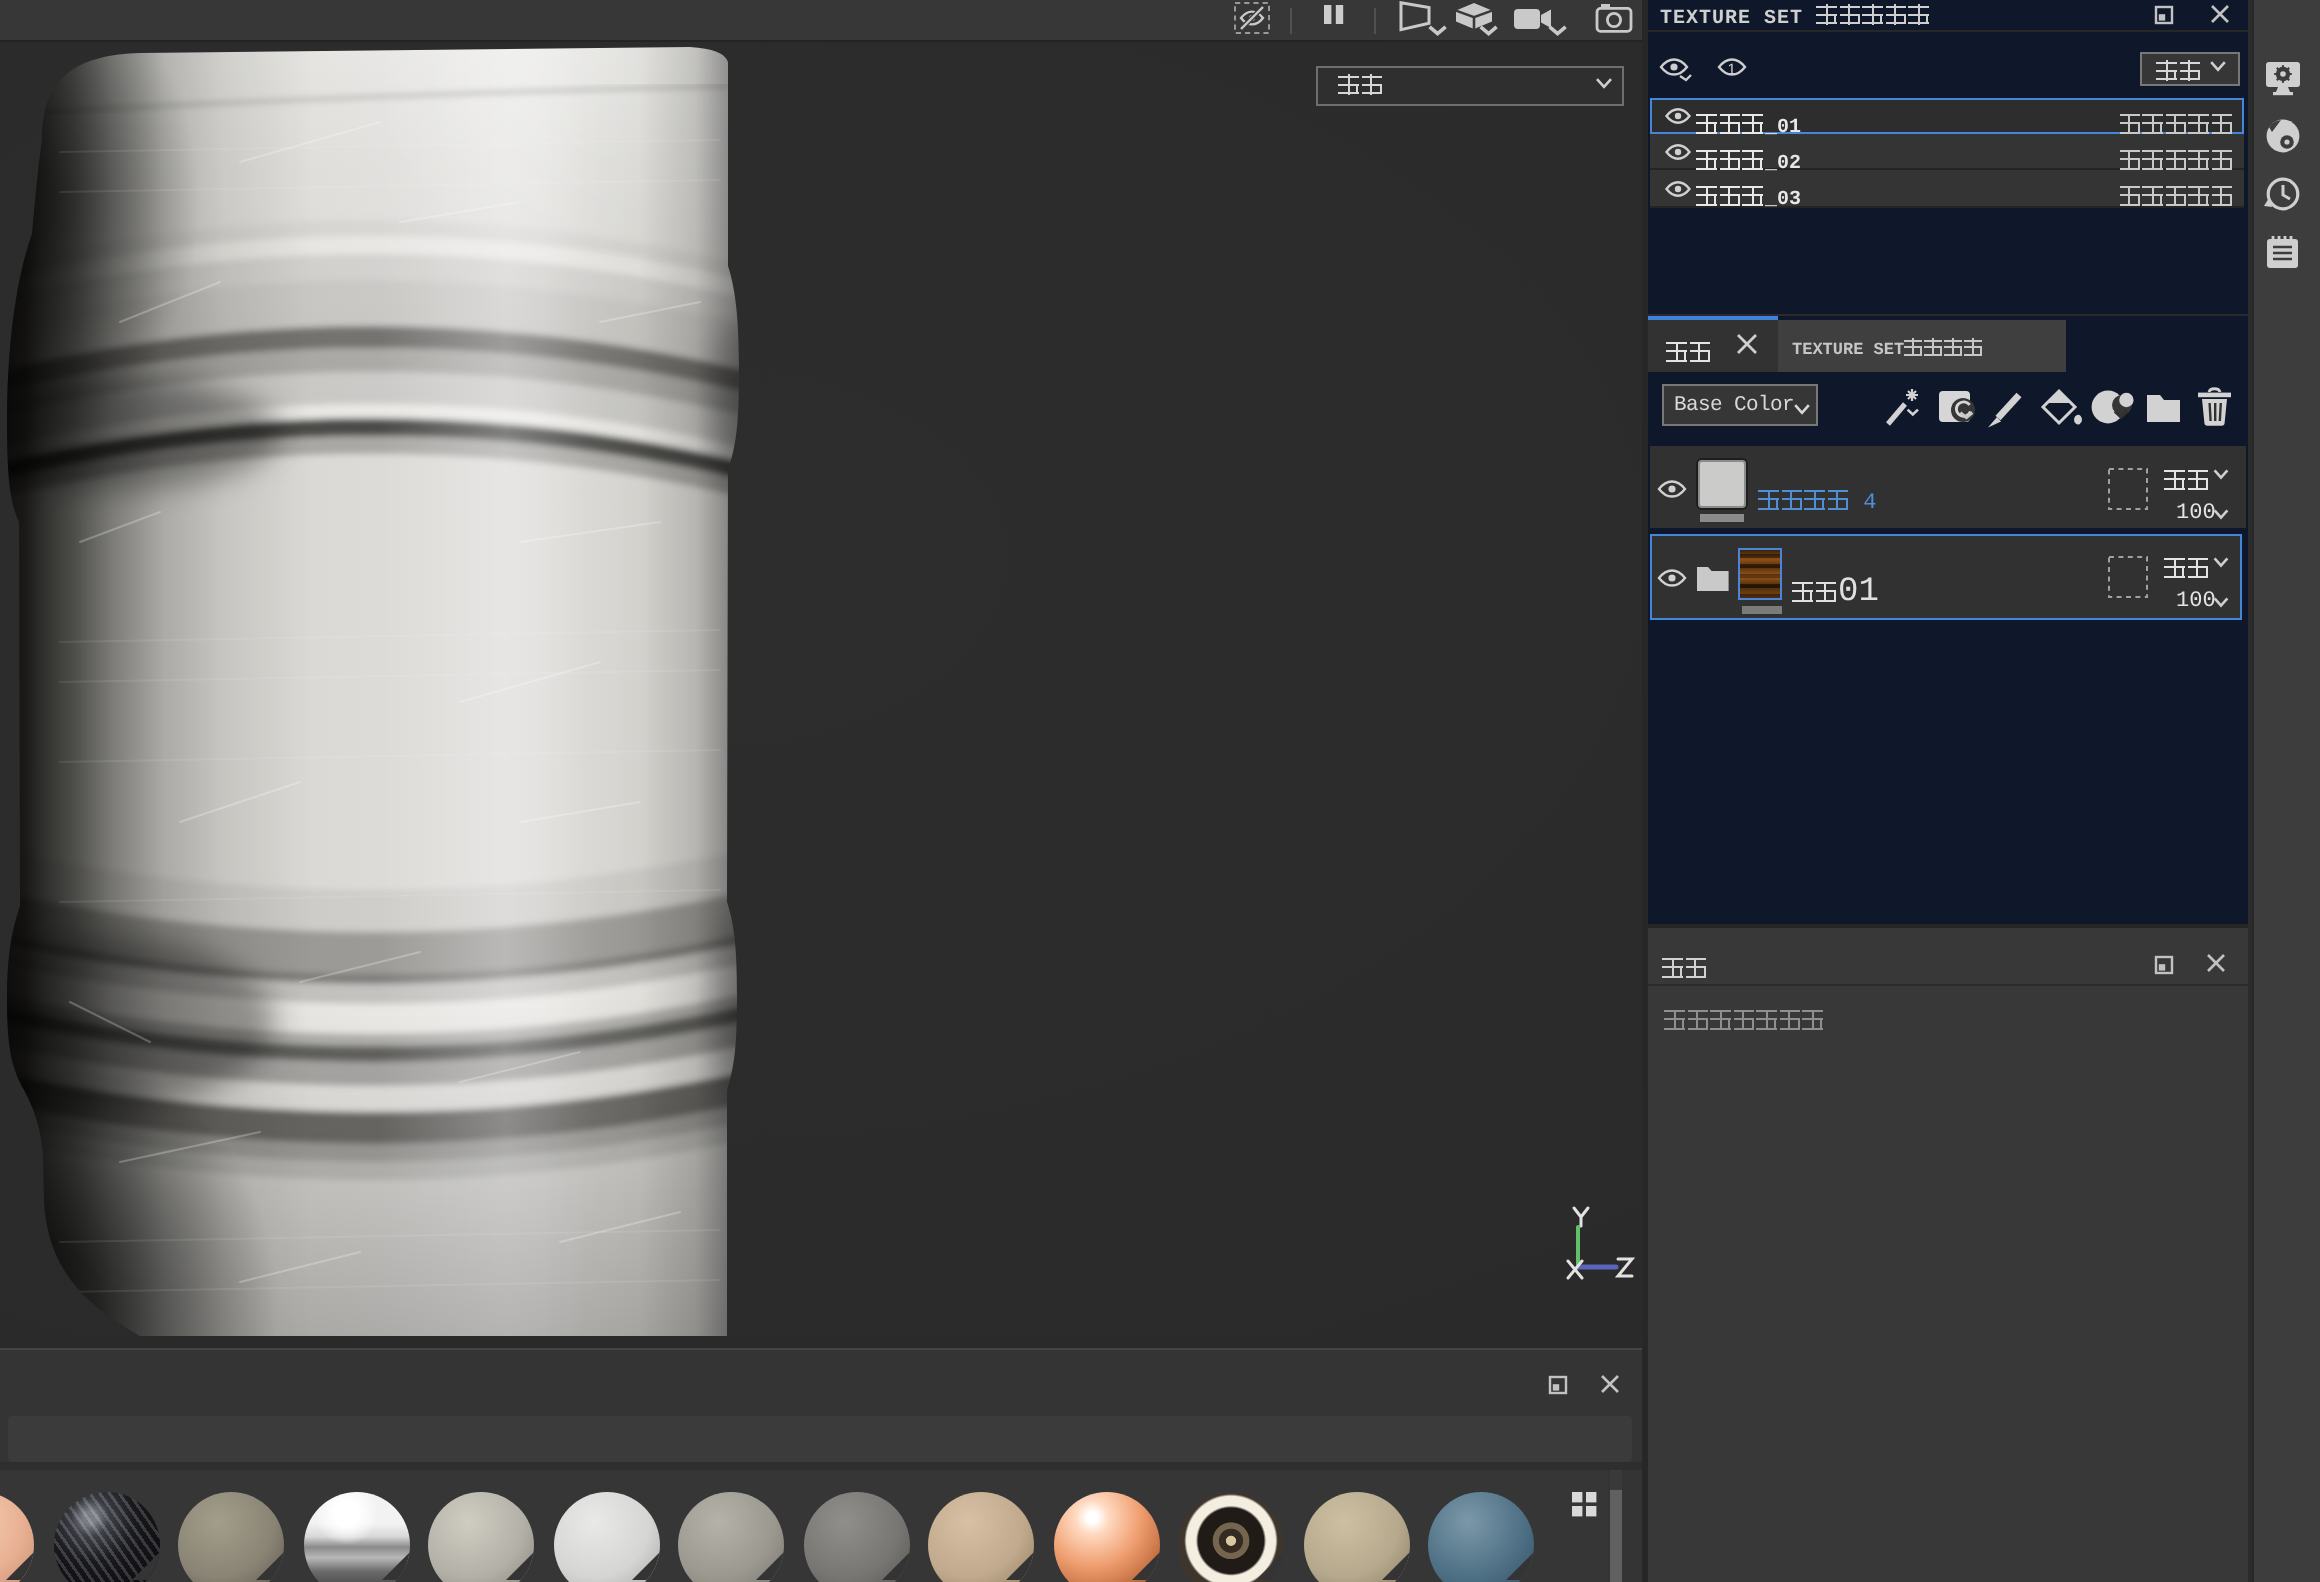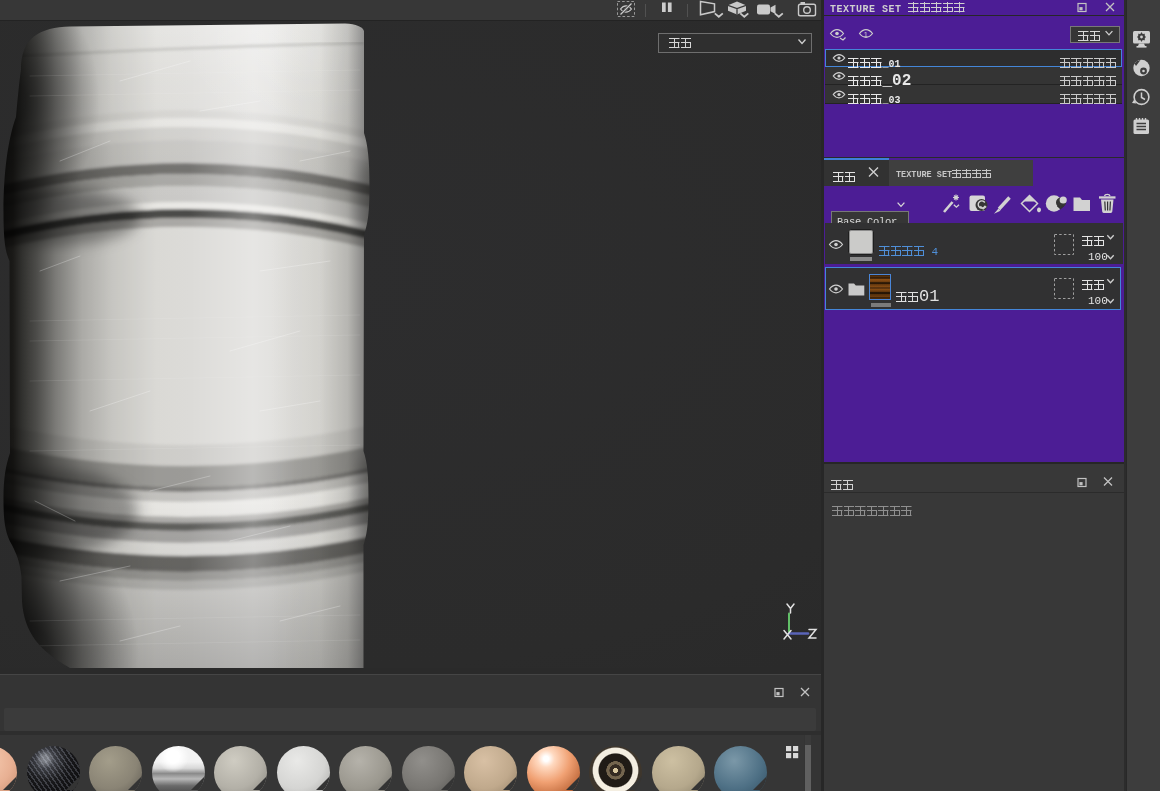--- a/index.html
+++ b/index.html
@@ -17,21 +17,21 @@
 
 #vp{left:0;top:21px;width:821px;height:647px;background:radial-gradient(130% 100% at 42% 40%,#2d2d2e 0%,#2b2b2b 60%,#282828 100%);overflow:hidden}
 #mtl{position:absolute;left:658px;top:12px;width:154px;height:20px;background:#2f2f2f;border:1px solid #6e6e6e;color:#d6d6d6;font-size:11px;line-height:18px;padding-left:10px}
 
 #shelf{left:0;top:668px;width:821px;height:123px;background:#343434}
 #shelfbar{position:absolute;left:4px;top:40px;width:812px;height:23px;background:#3b3b3b;border-radius:2px}
 #sphrow{position:absolute;left:0;top:67px;width:804px;height:56px;background:#363636;overflow:hidden}
 .sph{position:absolute;top:11px;width:53px;height:53px;border-radius:50%;overflow:hidden}
 .badge{position:absolute;width:0;height:0;border-style:solid;border-width:0 0 14px 14px;border-color:transparent transparent #343434 transparent;right:0px;bottom:9px;z-index:2}
 
-#rp{left:824px;top:0;width:300px;height:791px;background:#4c1d95}
+#rp{left:824px;top:0;width:300px;height:791px;background:#0f172a}
 
 #strip{left:1126px;top:0;width:34px;height:791px;background:#3d3d3d;border-left:1px solid #282828}
 .dd{border:1px solid #787878;background:#363636;color:#d8d8d8}
 </style></head>
 <body>
 <div id="root">
   <div class="abs" id="vp">
   <svg width="821" height="647" viewBox="0 0 821 647" style="position:absolute;left:0;top:0">
     <defs>
       <clipPath id="bodyclip">
@@ -218,33 +218,33 @@
 </div>
   <div class="abs" id="rp">
 
   <div class="abs" style="left:6px;top:2px;font:bold 10px 'Liberation Mono',monospace;color:#cfcfcf;letter-spacing:0.5px">TEXTURE&nbsp;SET&nbsp;<span style="letter-spacing:1px"><i class="cj" style="color:#cfcfcf"></i><i class="cj" style="color:#cfcfcf"></i><i class="cj" style="color:#cfcfcf"></i><i class="cj" style="color:#cfcfcf"></i><i class="cj" style="color:#cfcfcf"></i></span></div>
   <div class="abs" style="left:0;top:15px;width:300px;height:1px;background:#272727"></div>
   <div class="abs dd" style="left:246px;top:26px;width:50px;height:17px;font-size:11px;text-align:left;padding:3px 0 0 7px"><i class="cj" style="color:#d8d8d8"></i><i class="cj" style="color:#d8d8d8"></i></div>
   <div class="abs" style="left:1px;top:49px;width:297px;height:18px;background:#2d2d2e;border:1px solid #4486d8"></div>
   <div class="abs" style="left:1px;top:67px;width:297px;height:18px;background:#343434;border-bottom:1px solid #232323"></div>
   <div class="abs" style="left:1px;top:85px;width:297px;height:19px;background:#343434;border-bottom:1px solid #232323"></div>
   <div class="abs" style="left:24px;top:53px;font-weight:bold;color:#e8e8e8"><i class="cj"></i><i class="cj"></i><i class="cj"></i><span class="mono" style="font-size:10px;font-weight:bold">_01</span></div>
-  <div class="abs" style="left:24px;top:71px;font-weight:bold;color:#e8e8e8"><i class="cj"></i><i class="cj"></i><i class="cj"></i><span class="mono" style="font-size:16px;font-weight:bold">_02</span></div>
+  <div class="abs" style="left:24px;top:71px;font-weight:bold;color:#e8e8e8"><i class="cj"></i><i class="cj"></i><i class="cj"></i><span class="mono" style="font-size:10px;font-weight:bold">_02</span></div>
   <div class="abs" style="left:24px;top:89px;font-weight:bold;color:#e8e8e8"><i class="cj"></i><i class="cj"></i><i class="cj"></i><span class="mono" style="font-size:10px;font-weight:bold">_03</span></div>
   <div class="abs" style="right:7px;top:53px;color:#c9c9c9"><i class="cj"></i><i class="cj"></i><i class="cj"></i><i class="cj"></i><i class="cj"></i></div>
   <div class="abs" style="right:7px;top:71px;color:#c9c9c9"><i class="cj"></i><i class="cj"></i><i class="cj"></i><i class="cj"></i><i class="cj"></i></div>
   <div class="abs" style="right:7px;top:89px;color:#c9c9c9"><i class="cj"></i><i class="cj"></i><i class="cj"></i><i class="cj"></i><i class="cj"></i></div>
 
   <div class="abs" style="left:0;top:157px;width:300px;height:1px;background:#2a2a2a"></div>
   <div class="abs" style="left:0;top:158px;width:65px;height:2px;background:#3f80d8"></div>
   <div class="abs" style="left:0;top:160px;width:65px;height:26px;background:#323232"></div>
   <div class="abs" style="left:65px;top:160px;width:144px;height:26px;background:#3f3f3f"></div>
   <div class="abs" style="left:9px;top:167px;font-weight:bold;color:#e4e4e4"><i class="cj"></i><i class="cj"></i></div>
   <div class="abs" style="left:72px;top:169px;font:bold 8.5px 'Liberation Mono',monospace;color:#c6c6c6">TEXTURE&nbsp;SET<i class="cj s9" style="color:#c6c6c6"></i><i class="cj s9" style="color:#c6c6c6"></i><i class="cj s9" style="color:#c6c6c6"></i><i class="cj s9" style="color:#c6c6c6"></i></div>
-  <div class="abs dd" style="left:7px;top:211px;width:78px;height:21px;font:10.5px 'Liberation Mono',monospace;padding:4px 0 0 5px;letter-spacing:-0.3px">Base&nbsp;Color</div>
+  <div class="abs dd" style="left:7px;top:192px;width:78px;height:21px;font:10.5px 'Liberation Mono',monospace;padding:4px 0 0 5px;letter-spacing:-0.3px">Base&nbsp;Color</div>
   <div class="abs" style="left:1px;top:223px;width:298px;height:41px;background:#313132"></div>
   <div class="abs" style="left:1px;top:267px;width:296px;height:43px;background:#313132;border:1px solid #4486d8"></div>
   <div class="abs" style="left:24px;top:229px;width:26px;height:26px;background:#cbcbc9;border:1px solid #1e1e1e;border-radius:3px;box-shadow:inset 0 0 0 1px #8c8c8c"></div>
   <div class="abs" style="left:26px;top:257px;width:22px;height:4px;background:#8b8b8b"></div>
   <div class="abs" style="left:55px;top:241px;color:#4f8fd8"><i class="cj"></i><i class="cj"></i><i class="cj"></i><i class="cj"></i><span class="mono" style="font-size:11px">&nbsp;4</span></div>
   <div class="abs" style="left:45px;top:274px;width:22px;height:26px;border:1px solid #4a86d8;background:repeating-linear-gradient(0deg,rgba(0,0,0,0.28) 0 2px,rgba(255,145,35,0.14) 2px 5px),linear-gradient(180deg,#1a1008,#7a4513 20%,#3a2008 35%,#8a4e16 55%,#2e1a06 75%,#6a3c10 100%)"></div>
   <div class="abs" style="left:47px;top:303px;width:20px;height:4px;background:#7b7b7b"></div>
   <div class="abs" style="left:72px;top:287px;color:#e0e0e0"><i class="cj"></i><i class="cj"></i><span class="mono" style="font-size:17px">01</span></div>
   <div class="abs" style="left:258px;top:231px;color:#e4e4e4"><i class="cj"></i><i class="cj"></i></div>
   <div class="abs" style="left:264px;top:251px;color:#e4e4e4;font-family:'Liberation Mono',monospace;font-size:11px">100</div>

